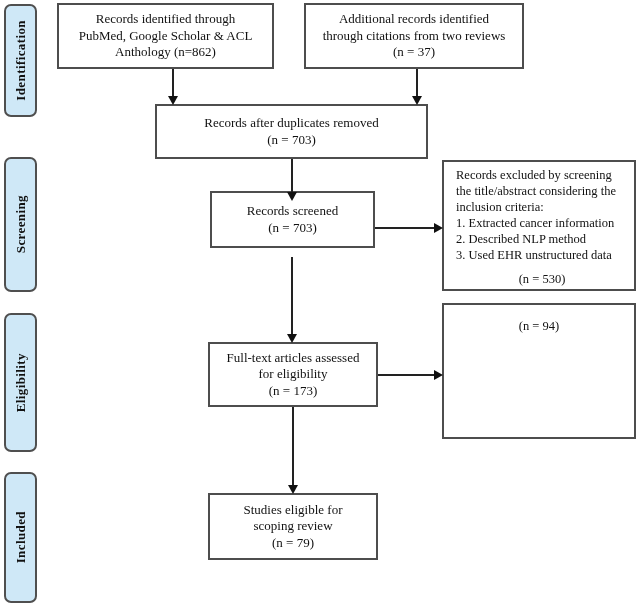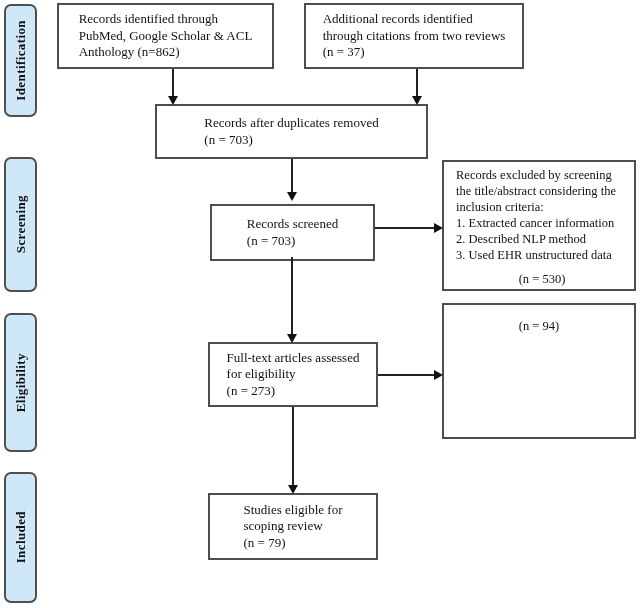--- a/index.html
+++ b/index.html
@@ -36,21 +36,21 @@
   
   .fbox {
     position: absolute;
     background: #ffffff;
     border: 2px solid #4d4d4d;
     box-sizing: border-box;
     display: flex;
     flex-direction: column;
     align-items: center;
     justify-content: center;
-    text-align: left;
+    text-align: center;
     font-size: 13px;
     line-height: 1.27;
   }
   .fbox .txt { white-space: pre-line; }
   .fbox.list {
     align-items: flex-start;
     justify-content: flex-start;
     text-align: left;
     padding: 5px 6px;
     font-size: 12.5px;
@@ -101,39 +101,39 @@
     <span class="txt">Additional records identified
 through citations from two reviews
 (n = 37)</span>
   </div>
 
   <div class="fbox" style="left:155px;top:104px;width:273px;height:55px;">
     <span class="txt">Records after duplicates removed
 (n = 703)</span>
   </div>
 
-  <div class="fbox" style="left:210px;top:204px;width:165px;height:57px;">
+  <div class="fbox" style="left:210px;top:191px;width:165px;height:57px;">
     <span class="txt">Records screened
 (n = 703)</span>
   </div>
 
   <div class="fbox list" style="left:442px;top:160px;width:194px;height:131px;padding-left:12px;">
     <span class="txt">Records excluded by screening
 the title/abstract considering the
 inclusion criteria:
 1. Extracted cancer information
 2. Described NLP method
 3. Used EHR unstructured data</span>
     <span class="count">(n = 530)</span>
   </div>
 
   <div class="fbox" style="left:208px;top:342px;width:170px;height:65px;">
     <span class="txt">Full-text articles assessed
 for eligibility
-(n = 273)</span>
+(n = 173)</span>
   </div>
 
   <div class="fbox list" style="left:442px;top:303px;width:194px;height:136px;">
     <span class="count">(n = 94)</span>
   </div>
 
   <div class="fbox" style="left:208px;top:493px;width:170px;height:67px;">
     <span class="txt">Studies eligible for
 scoping review
 (n = 79)</span>

